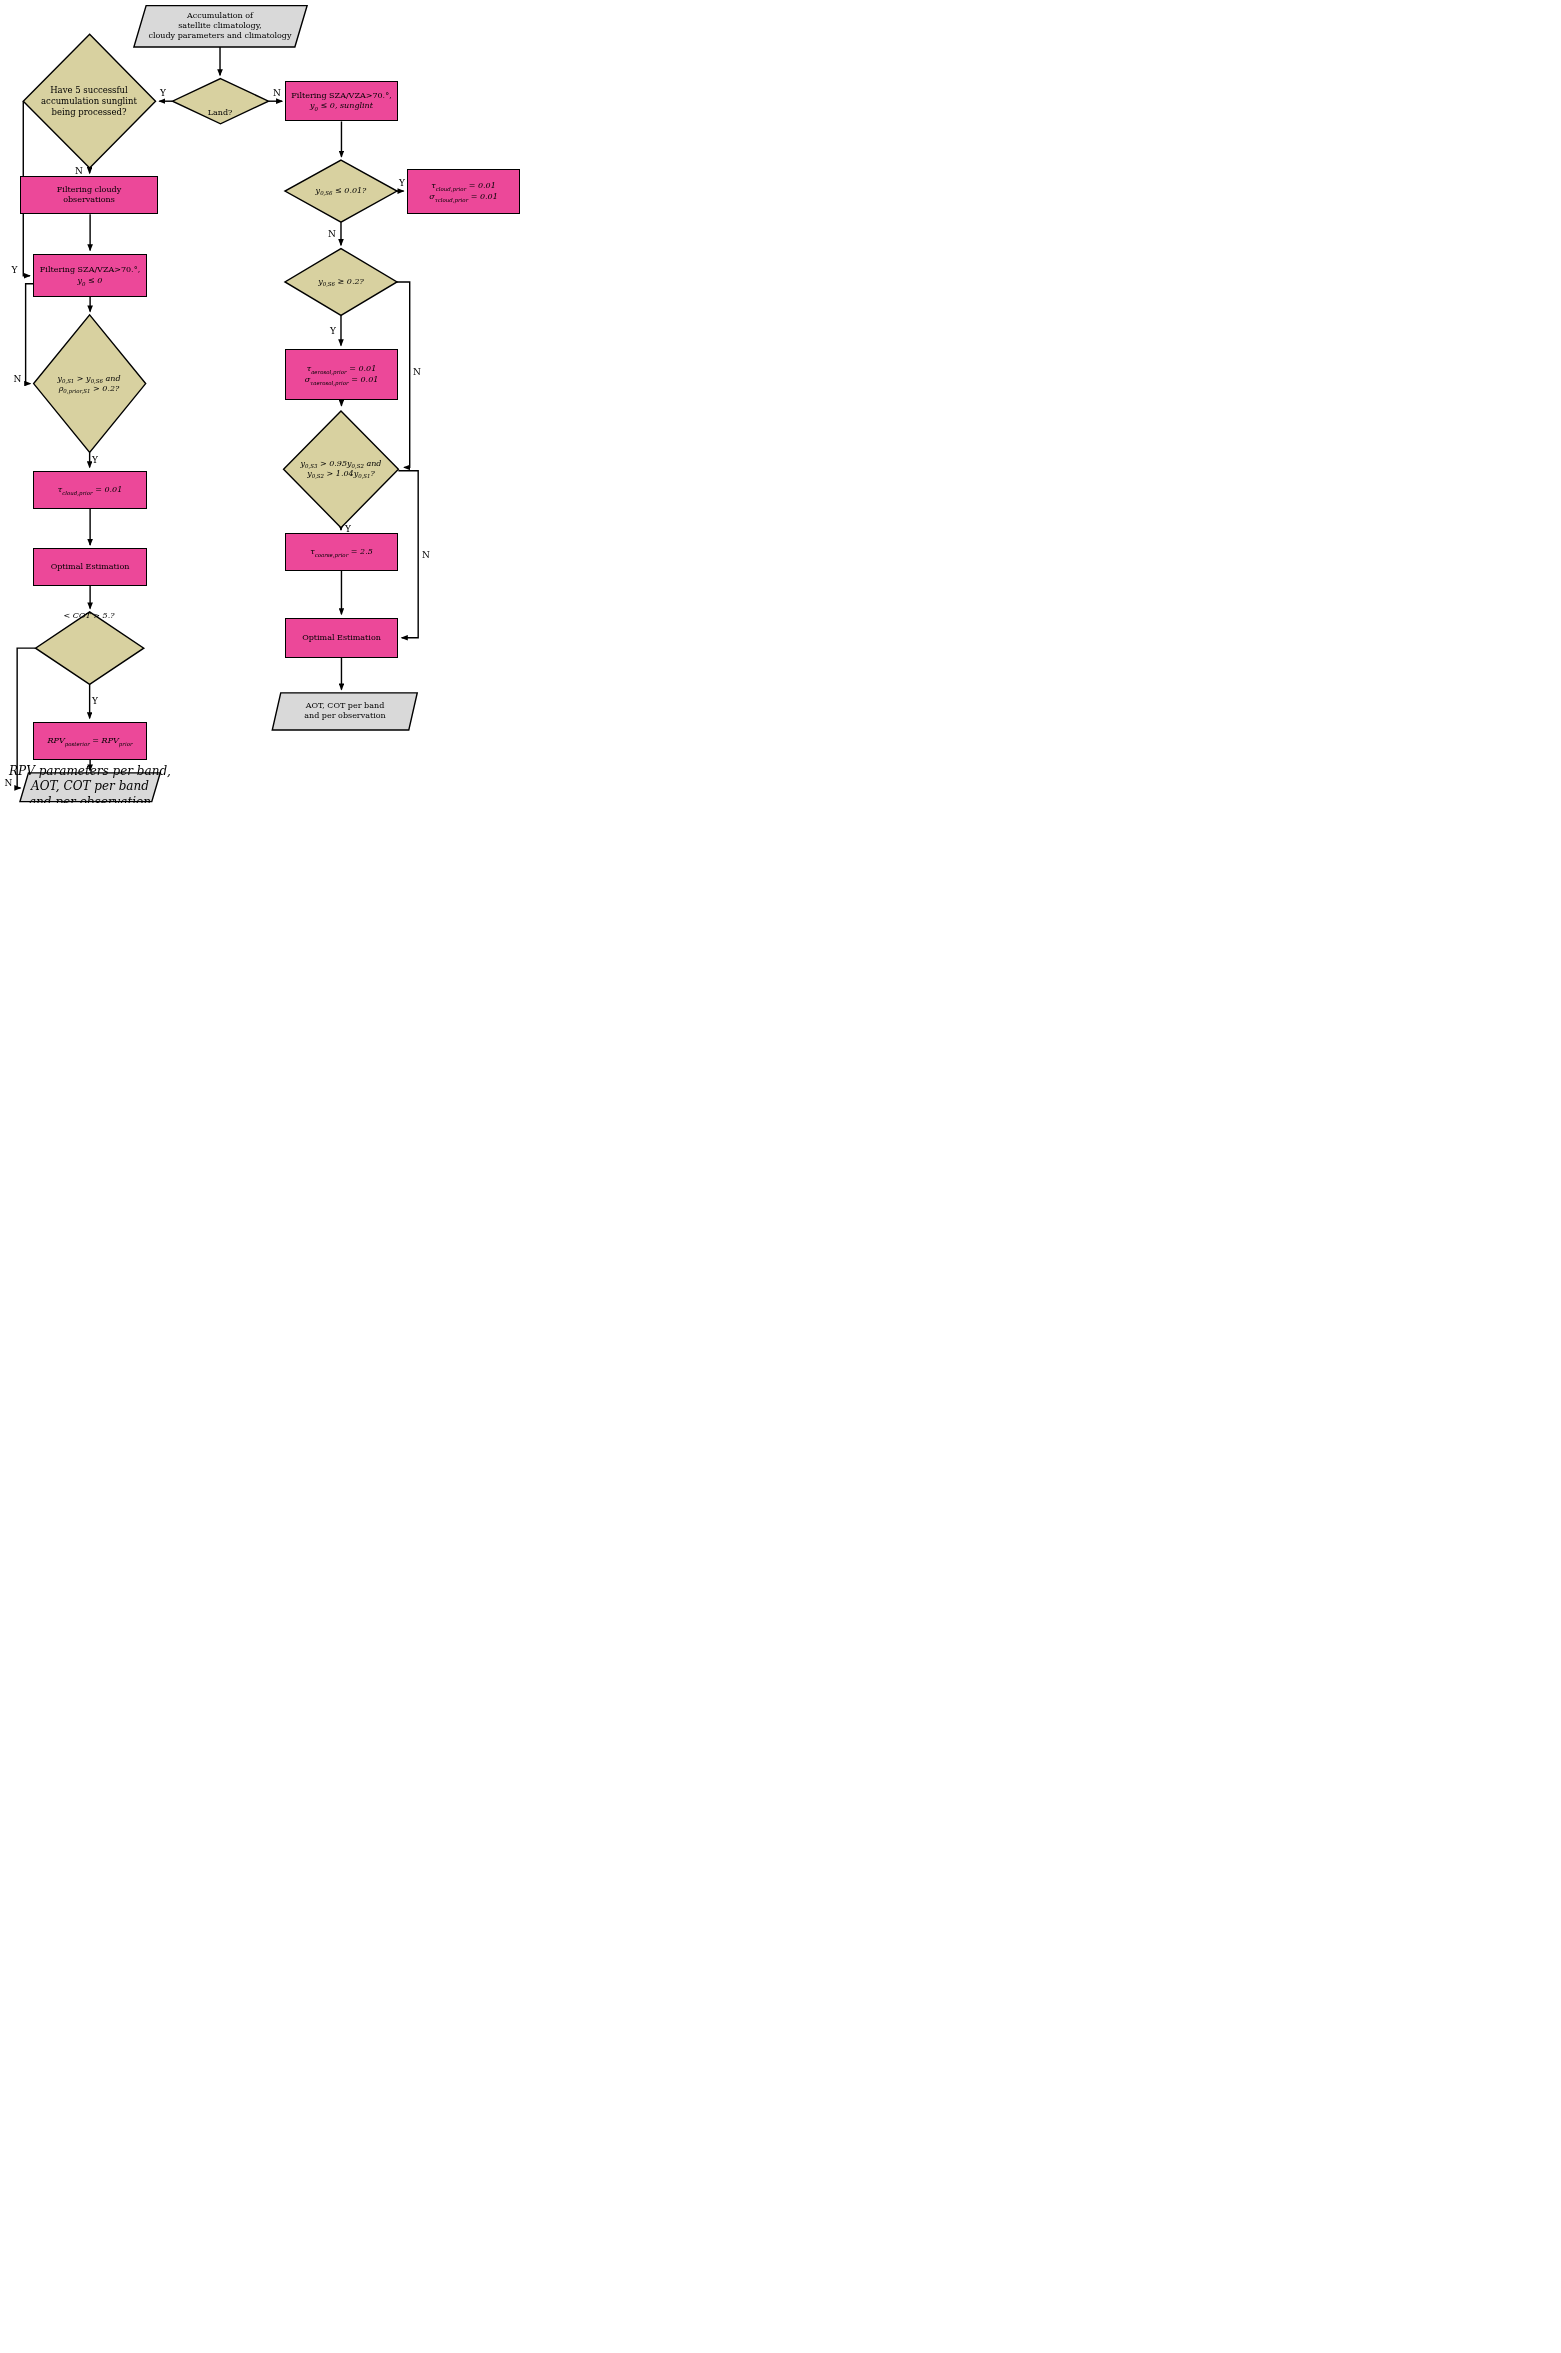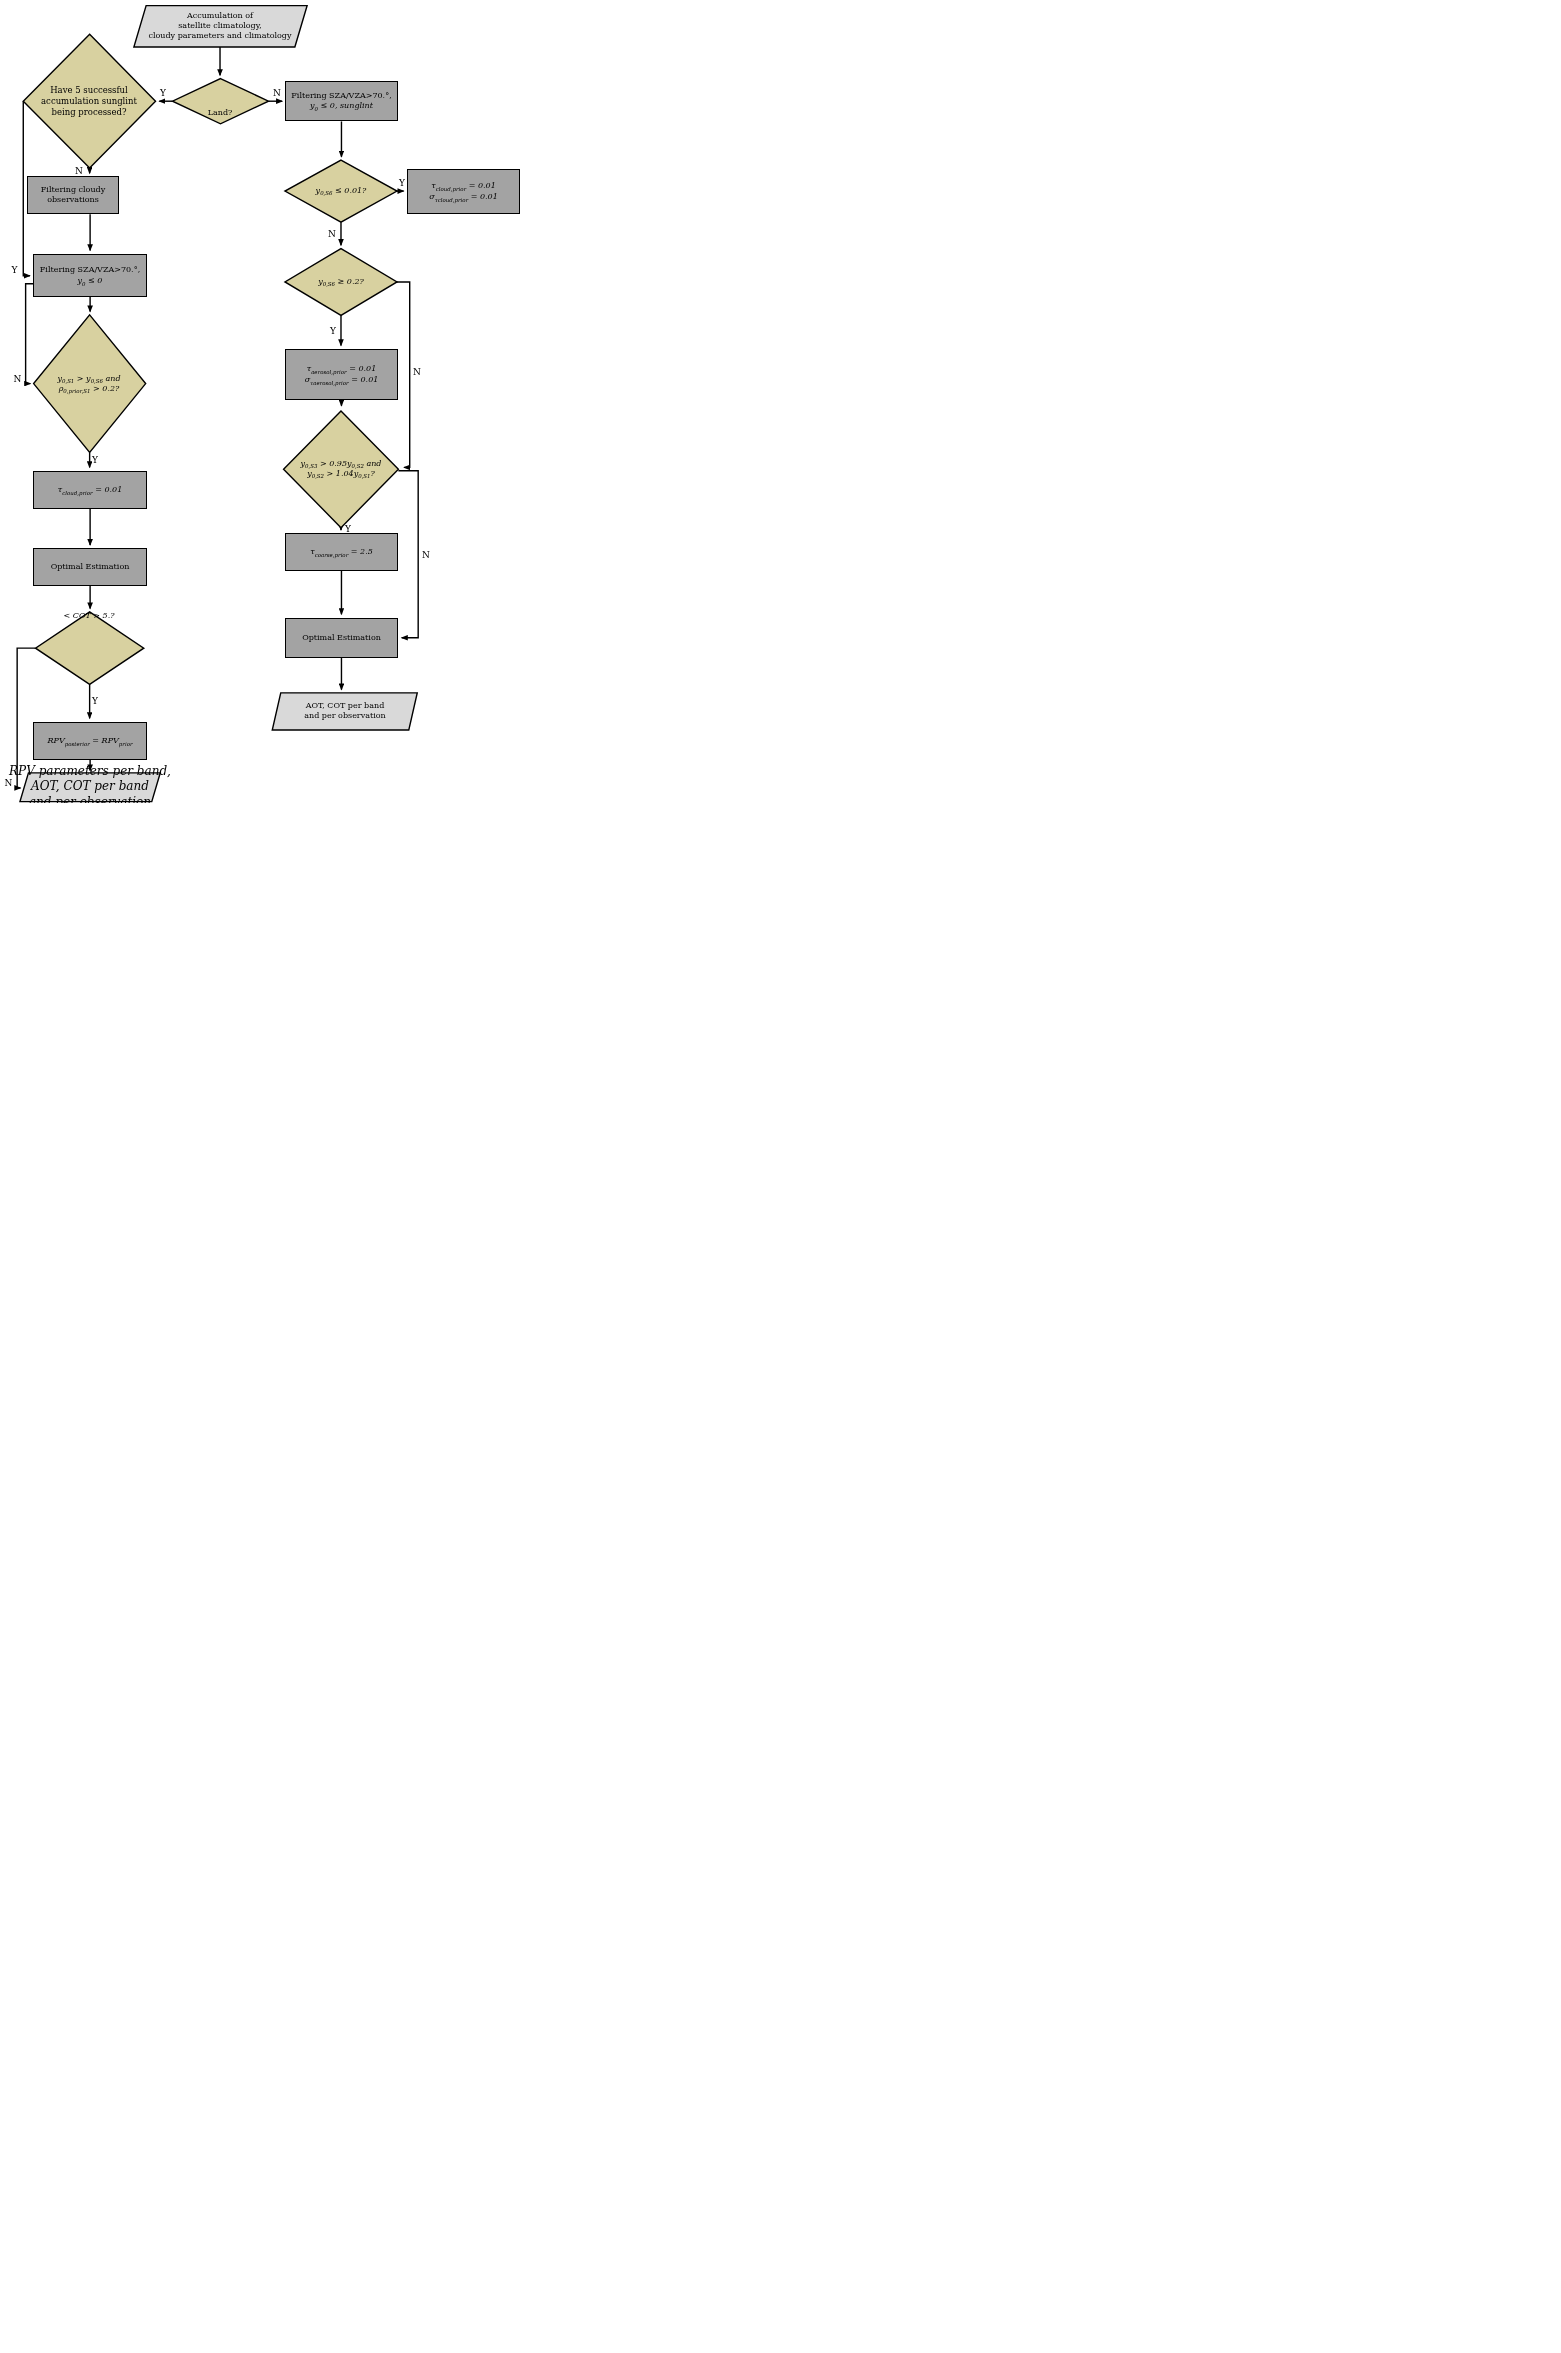--- a/index.html
+++ b/index.html
@@ -1,19 +1,19 @@
 <!DOCTYPE html>
 <html style="font-size:7.5px"><head>
 <meta charset="utf-8">
 <style>
   html,body{margin:0;padding:0;background:#ffffff;}
   #canvas{position:relative;width:521px;height:803px;background:#ffffff;
           font-family:"DejaVu Serif","Liberation Serif",serif;color:#000;}
   #wires{position:absolute;left:0;top:0;width:521px;height:803px;}
-  .proc{position:absolute;box-sizing:border-box;border:1.4px solid #000;background:#a3a3a3;
+  .proc{position:absolute;box-sizing:border-box;border:1.4px solid #000;background:#ec4899;
         display:flex;flex-direction:column;align-items:center;justify-content:center;
         text-align:center;font-size:8px;line-height:1.3;}
   .nodetext{position:absolute;transform:translate(-50%,-50%);text-align:center;
             font-size:8px;line-height:1.28;white-space:nowrap;pointer-events:none;}
   .nodetext span{display:block;}
   .big{font-size:8.5px;}
   .small{font-size:12px;font-style:italic;}
   .math{font-style:italic;}
   sub{font-size:68%;line-height:0;}
   .edgelabel{position:absolute;transform:translate(-50%,-50%);font-size:9px;
@@ -66,21 +66,21 @@
 
     <polygon class="shape decision" points="468,167 570,215 468,263 366,215"></polygon>
     <polygon class="shape decision" points="190,73 330,215 190,357 49,215"></polygon>
     <polygon class="shape decision" points="190,669 309,815 190,961 71,815"></polygon>
     <polygon class="shape decision" points="190,1300 305,1377 190,1454 75,1377"></polygon>
     <polygon class="shape decision" points="724,340 843,406 724,472 605,406"></polygon>
     <polygon class="shape decision" points="724,528 843,599 724,670 605,599"></polygon>
     <polygon class="shape decision" points="724,873 846,997 724,1121 602,997"></polygon>
   </svg>
 
-  <div class="proc" style="left:27px;top:176px;width:92px;height:38px;">
+  <div class="proc" style="left:20px;top:176px;width:138px;height:38px;">
     <span>Filtering cloudy</span>
     <span>observations</span>
   </div>
   <div class="proc" style="left:33px;top:254px;width:114px;height:43px;">
     <span>Filtering SZA/VZA&gt;70.°,</span>
     <span class="math">y<sub>0</sub> ≤ 0</span>
   </div>
   <div class="proc" style="left:33px;top:471px;width:114px;height:38px;">
     <span class="math">τ<sub>cloud,prior</sub> = 0.01</span>
   </div>

